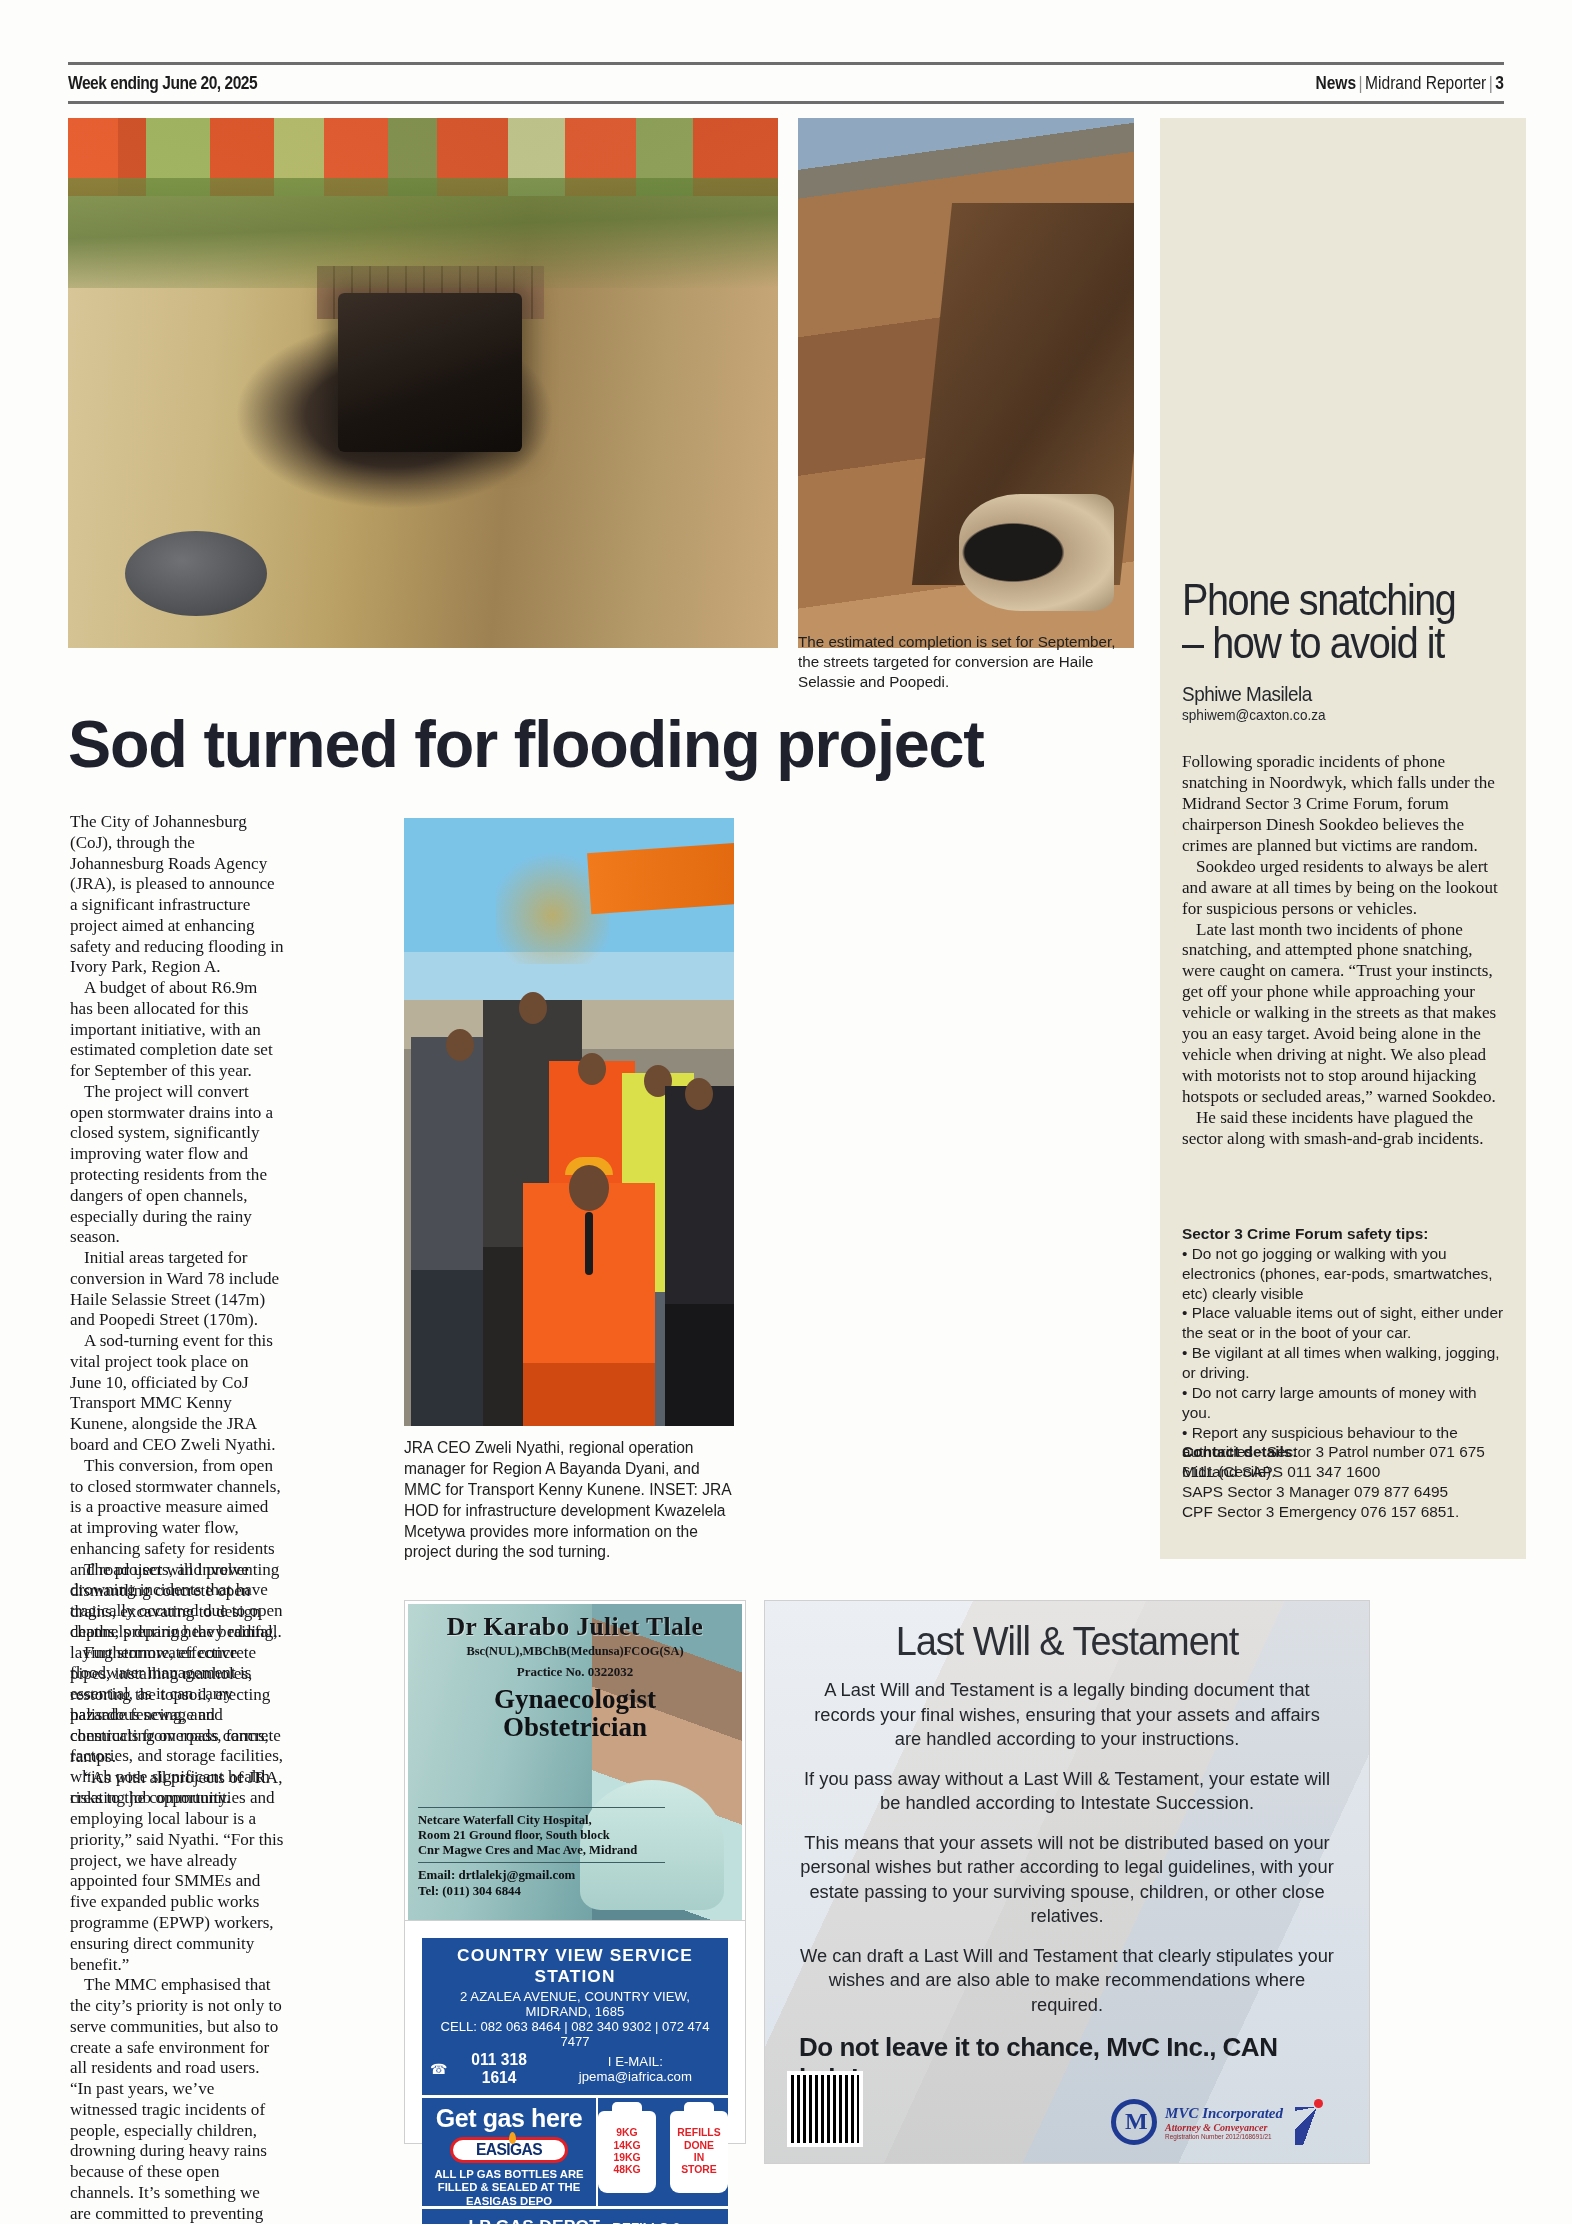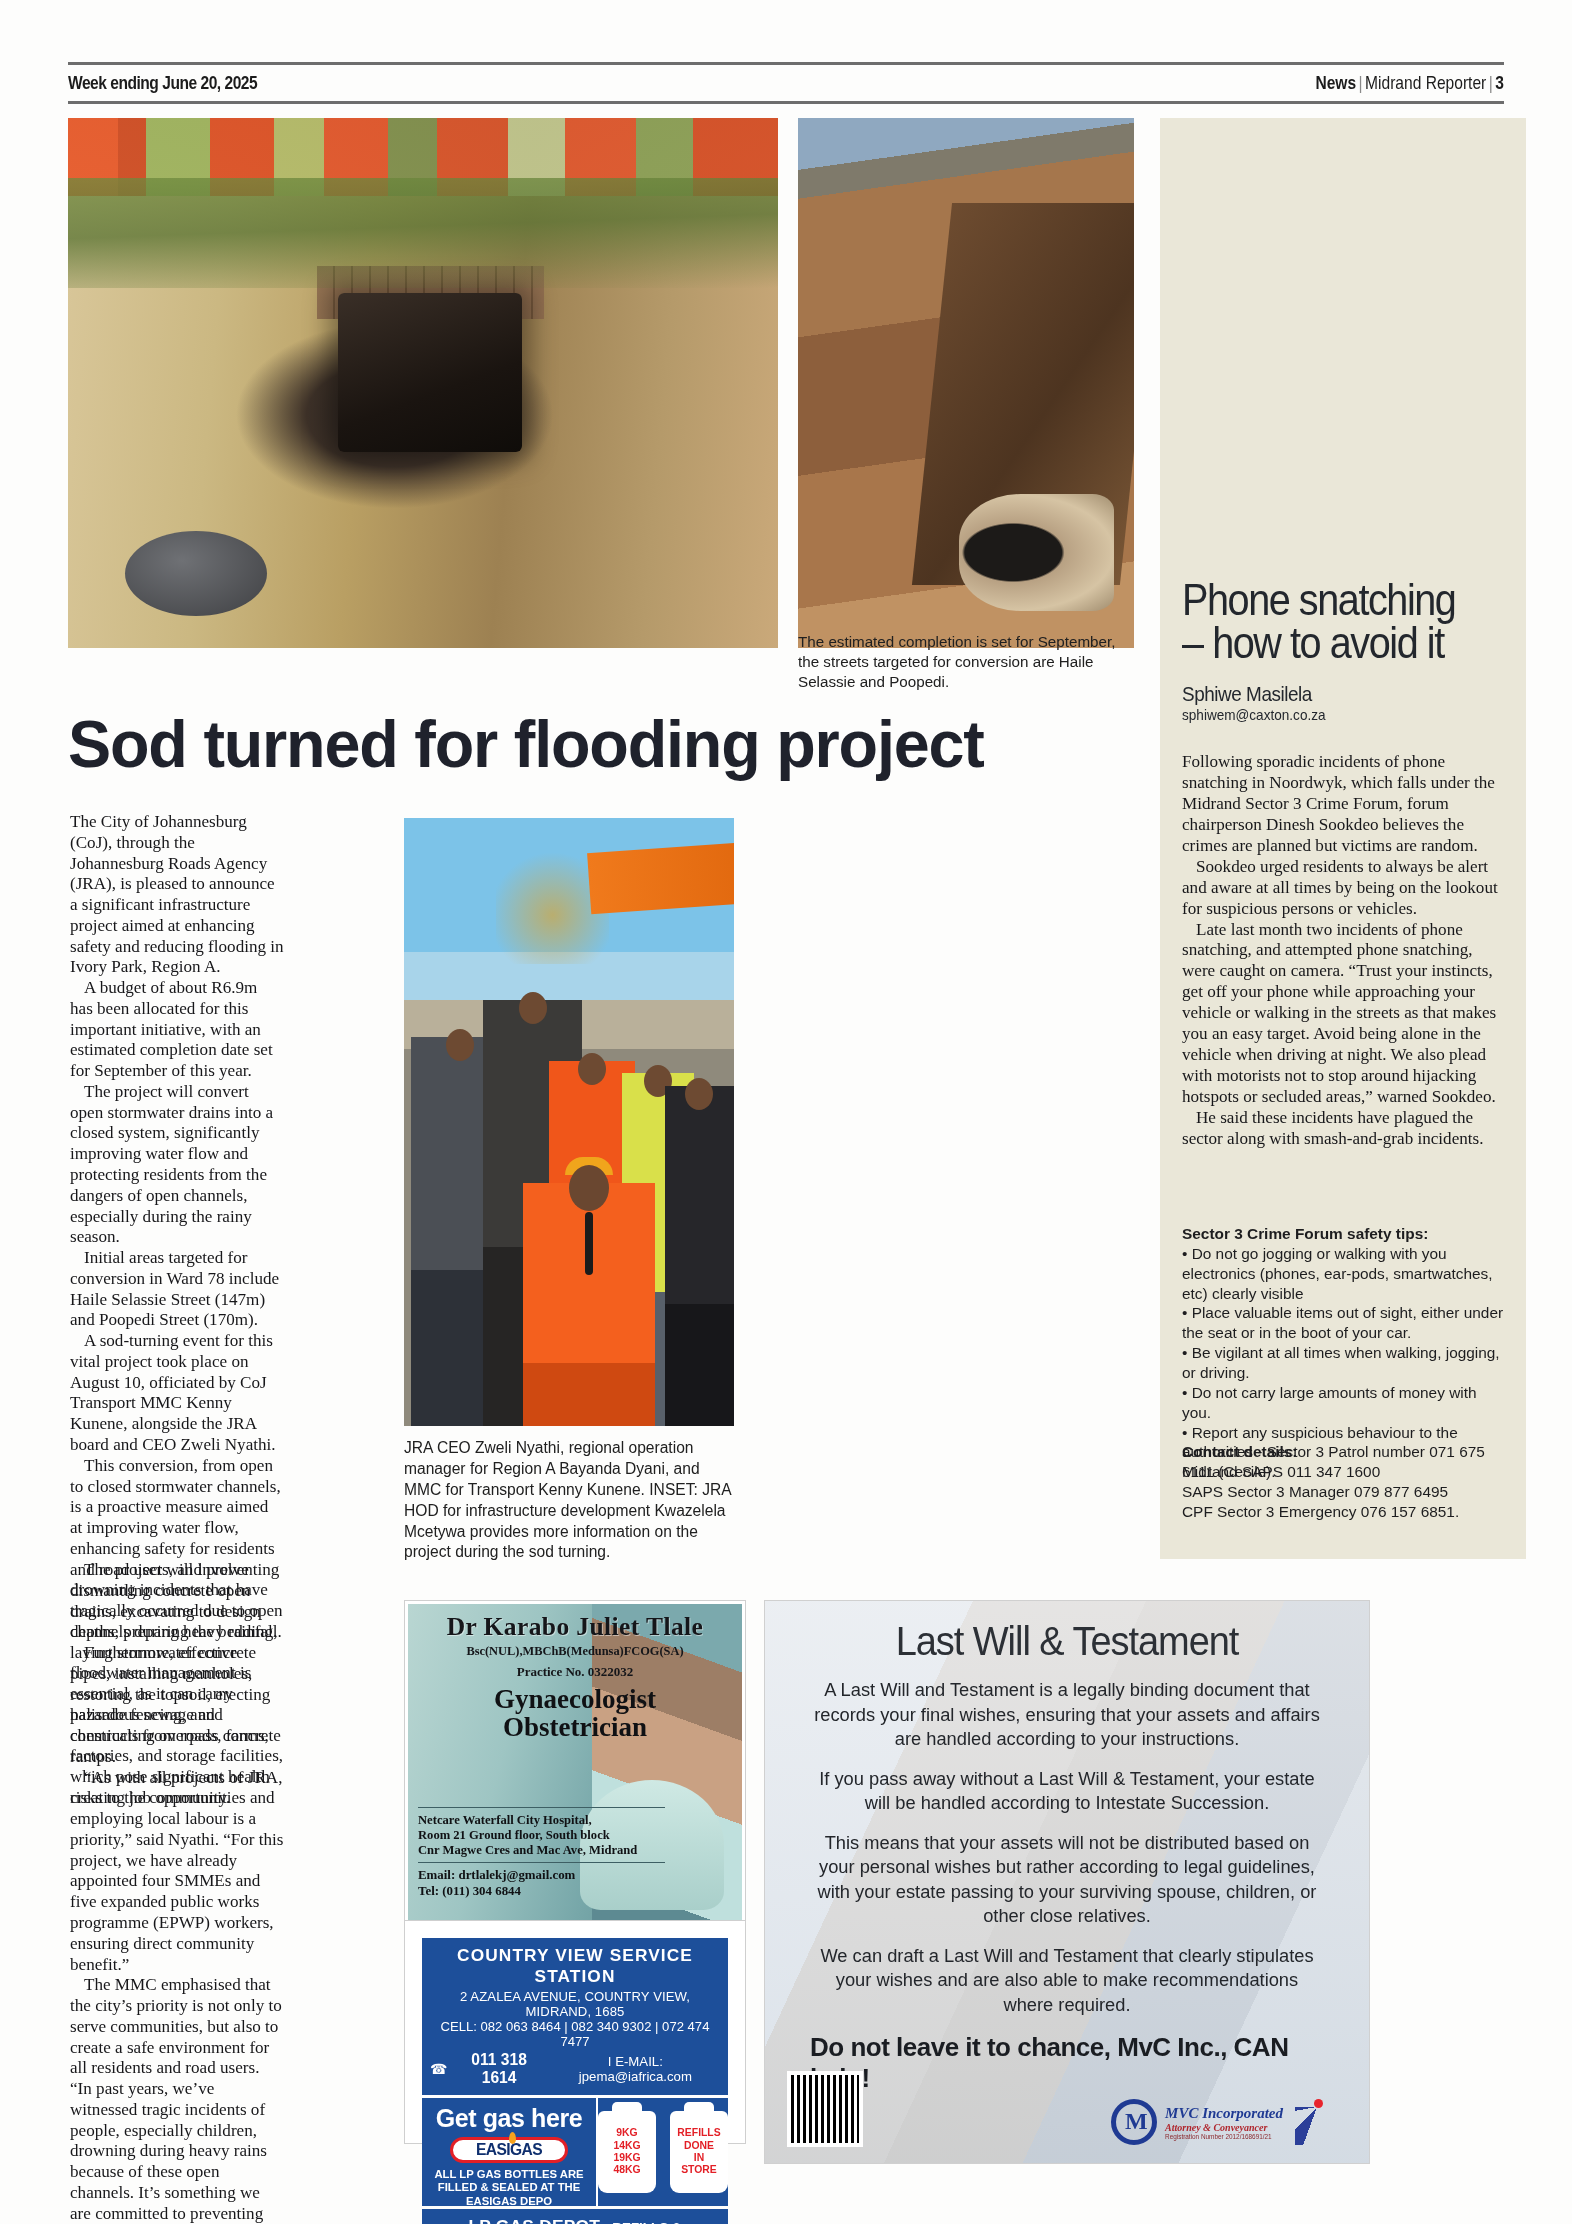--- a/index.html
+++ b/index.html
@@ -304,21 +304,21 @@
     letter-spacing:.2px; }
   #cv-foot .b{ font-family:"Liberation Sans", sans-serif; font-weight:700; font-size:13.4px; }
 
   
   #ad-will{
     position:absolute; left:360px; top:0; width:606px; height:564px;
     border:1px solid #d0d0d0;
     background:
       linear-gradient(180deg, rgba(236,239,243,.80), rgba(214,222,231,.72)),
       linear-gradient(115deg,#e9edf1 0 24%, #cbb9a4 24% 44%, #b9a68f 44% 60%, #9aa3ad 60% 78%, #cdd4da 78% 100%);
-    padding: 18px 45px;
+    padding: 18px 34px;
   }
   #ad-will .hdr{
     font-family:"Liberation Sans", sans-serif; font-size:40px; color:#2c3036;
     text-align:center; letter-spacing:-1.1px; margin-bottom:14px;
     transform: scaleX(.95);
   }
   #ad-will p{
     font-family:"Liberation Sans", sans-serif; font-size:18.3px; line-height:1.34;
     color:#23262b; text-align:center; margin-bottom:15px;
   }
@@ -419,21 +419,21 @@
       <span class="mic"></span>
     </div>
   </div>
   <div class="caption" id="caption-sodturning">JRA CEO Zweli Nyathi, regional operation manager for Region A Bayanda Dyani, and MMC for Transport Kenny Kunene. INSET: JRA HOD for infrastructure development Kwazelela Mcetywa provides more information on the project during the sod turning.</div>
 
   <div class="bodycol" id="col-left">
     <p class="first">The City of Johannesburg (CoJ), through the Johannesburg Roads Agency (JRA), is pleased to announce a significant infrastructure project aimed at enhancing safety and reducing flooding in Ivory Park, Region A.</p>
     <p>A budget of about R6.9m has been allocated for this important initiative, with an estimated completion date set for September of this year.</p>
     <p>The project will convert open stormwater drains into a closed system, significantly improving water flow and protecting residents from the dangers of open channels, especially during the rainy season.</p>
     <p>Initial areas targeted for conversion in Ward 78 include Haile Selassie Street (147m) and Poopedi Street (170m).</p>
-    <p>A sod-turning event for this vital project took place on August 10, officiated by CoJ Transport MMC Kenny Kunene, alongside the JRA board and CEO Zweli Nyathi.</p>
+    <p>A sod-turning event for this vital project took place on June 10, officiated by CoJ Transport MMC Kenny Kunene, alongside the JRA board and CEO Zweli Nyathi.</p>
     <p>This conversion, from open to closed stormwater channels, is a proactive measure aimed at improving water flow, enhancing safety for residents and road users, and preventing drowning incidents that have tragically occurred due to open channels during heavy rainfall.</p>
     <p>Furthermore, effective floodwater management is essential, as it can carry hazardous sewage and chemicals from roads, farms, factories, and storage facilities, which pose significant health risks to the community.</p>
   </div>
 
   <div class="bodycol" id="col-left2">
     <p>The project will involve dismantling concrete open drains, excavating to design depths, preparing the bedding, laying stormwater concrete pipes, installing manholes, restoring the topsoil, erecting palisade fencing, and constructing overpass concrete ramps.</p>
     <p>“As with all projects of JRA, creating job opportunities and employing local labour is a priority,” said Nyathi. “For this project, we have already appointed four SMMEs and five expanded public works programme (EPWP) workers, ensuring direct community benefit.”</p>
     <p>The MMC emphasised that the city’s priority is not only to serve communities, but also to create a safe environment for all residents and road users. “In past years, we’ve witnessed tragic incidents of people, especially children, drowning during heavy rains because of these open channels. It’s something we are committed to preventing from happening again.”</p>
 
   </div>

